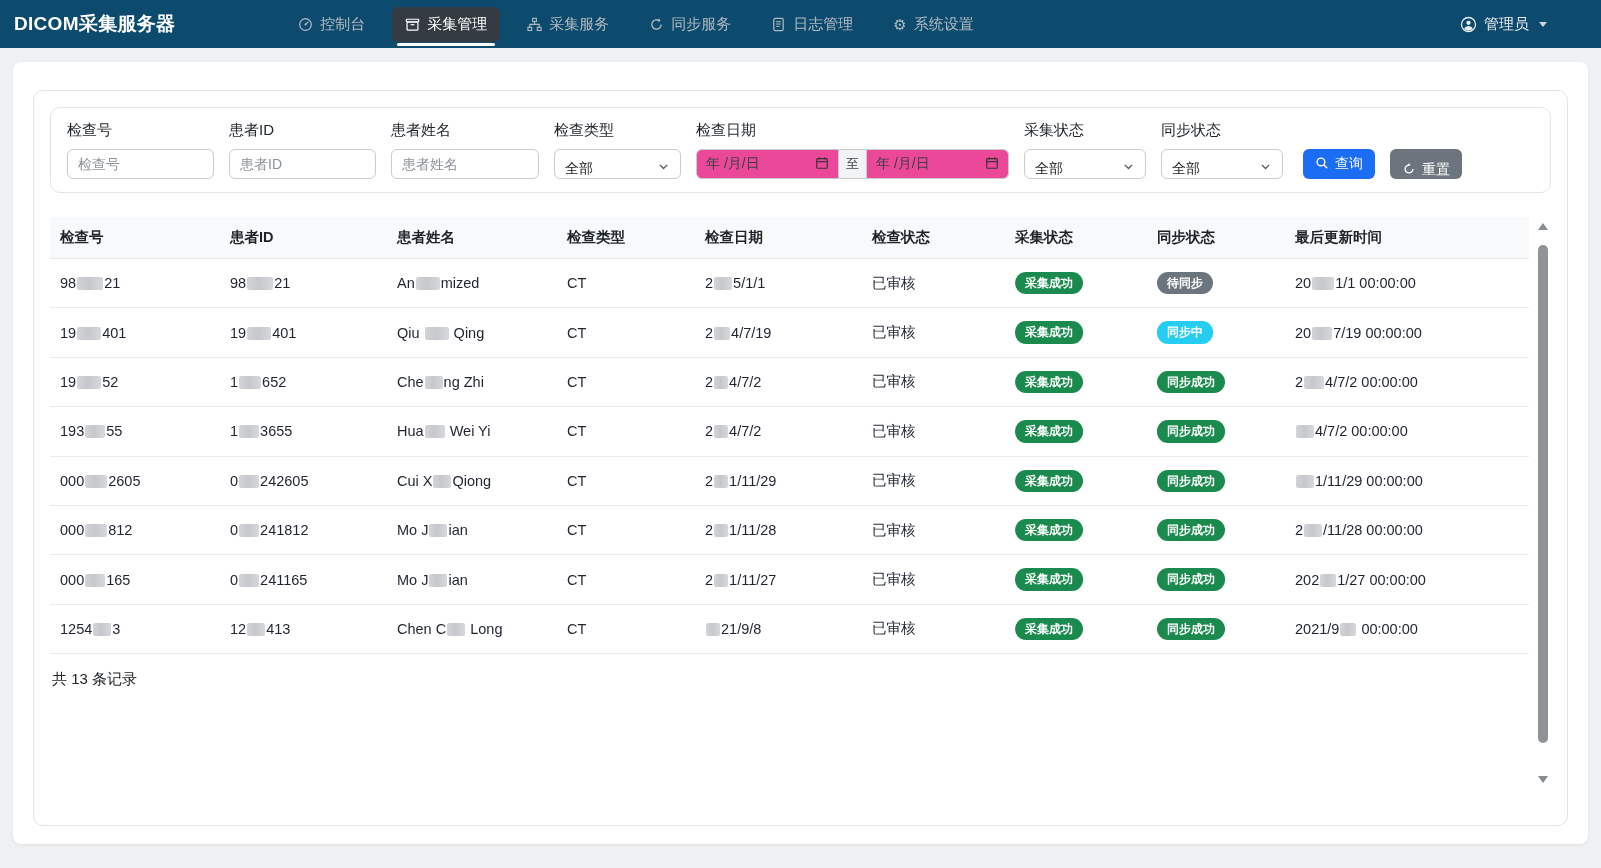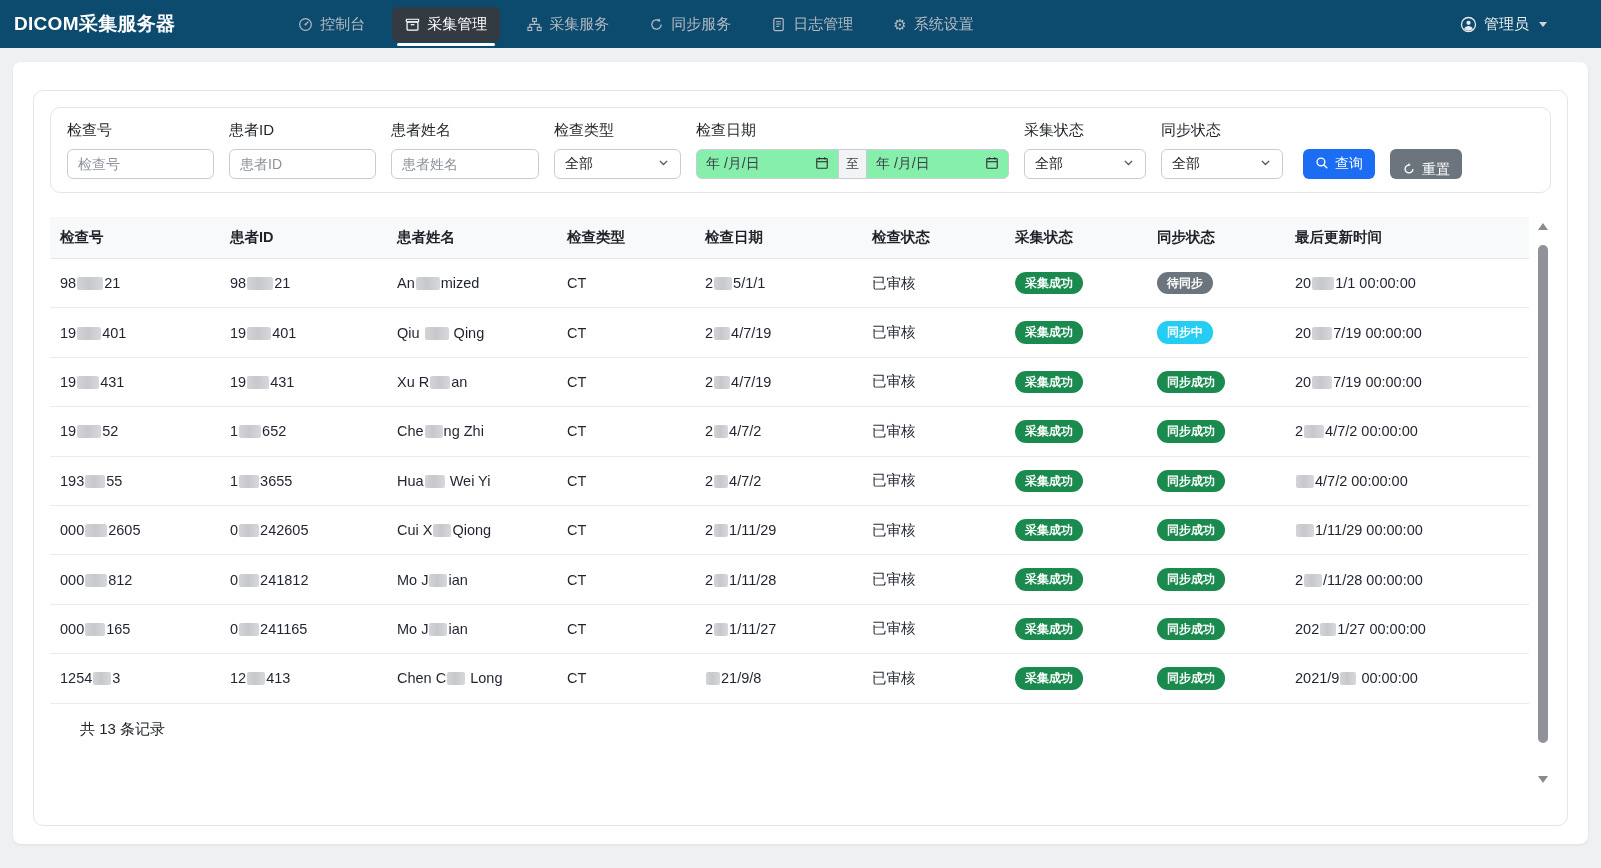--- a/index.html
+++ b/index.html
@@ -51,29 +51,29 @@
   .f-item { display:flex; flex-direction:column; gap:9px; }
   .f-label { font-size:15px; color:#1d2329; }
   .f-input {
     height:30px; border:1px solid #c9cdd2; border-radius:6px; padding:0 10px;
     font-size:14px; color:#333; outline:none; width:100%;
     font-family:"Liberation Sans","DejaVu Sans",sans-serif;
   }
   .f-input::placeholder { color:#8d939a; }
   .f-select {
     height:30px; border:1px solid #c9cdd2; border-radius:6px; padding:10px 10px;
-    font-size:14px; color:#222; display:flex; align-items:center; justify-content:space-between;
+    font-size:14px; color:#222; display:flex; justify-content:space-between;
     background:#fff; cursor:pointer;
   }
   .f-select svg { width:13px; height:13px; }
   .date-group { display:flex; align-items:stretch; }
   .date-input {
     width:143px; height:30px; border:1px solid #c9cdd2; border-radius:6px 0 0 6px;
     display:flex; align-items:center; justify-content:space-between; padding:0 9px;
-    font-size:14px; color:#3a3f44; background:#86efac; cursor:text;
+    font-size:14px; color:#3a3f44; background:#ec4899; cursor:text;
   }
   .date-input.right { border-radius:0 6px 6px 0; }
   .date-input svg { width:14px; height:14px; }
   .date-sep {
     display:flex; align-items:center; padding:0 7px; font-size:13px; color:#444;
     background:#f1f3f5; border-top:1px solid #c9cdd2; border-bottom:1px solid #c9cdd2;
   }
   .btn {
     height:30px; border:none; border-radius:6px; display:flex; align-items:center; gap:6px;
     padding:0 12px; font-size:14px; color:#fff; cursor:pointer;
@@ -115,21 +115,21 @@
   .vs-thumb {
     position:absolute; top:22px; left:1px; width:10px; height:498px;
     background:#8f9397; border-radius:5px;
   }
   .vs-arrow-down {
     position:absolute; bottom:0; left:1px; width:0; height:0;
     border-left:5px solid transparent; border-right:5px solid transparent;
     border-top:7px solid #878c91;
   }
   
-  .footer { margin-top:16px; font-size:15px; color:#212529; padding-left:2px;margin-left:28px; }
+  .footer { margin-top:16px; font-size:15px; color:#212529; padding-left:2px; }
 </style>
 </head>
 <body>
 
 <div class="navbar">
   <div class="brand">DICOM采集服务器</div>
   <div class="nav-menu">
       <div class="nav-item">
         <span class="nav-icon">
           <svg viewBox="0 0 16 16">
@@ -327,31 +327,20 @@
               <td>19<span class="redact" style="width: 24px;"></span>401</td>
               <td>Qiu <span class="redact" style="width: 24px;"></span> Qing</td>
               <td>CT</td>
               <td>2<span class="redact" style="width: 16px;"></span>4/7/19</td>
               <td>已审核</td>
               <td><span class="badge badge-success">采集成功</span></td>
               <td><span class="badge badge-info">同步中</span></td>
               <td>20<span class="redact" style="width: 20px;"></span>7/19 00:00:00</td>
             </tr>
             <tr>
-              <td>19<span class="redact" style="width: 22px;"></span>431</td>
-              <td>19<span class="redact" style="width: 22px;"></span>431</td>
-              <td>Xu R<span class="redact" style="width: 20px;"></span>an</td>
-              <td>CT</td>
-              <td>2<span class="redact" style="width: 16px;"></span>4/7/19</td>
-              <td>已审核</td>
-              <td><span class="badge badge-success">采集成功</span></td>
-              <td><span class="badge badge-success">同步成功</span></td>
-              <td>20<span class="redact" style="width: 20px;"></span>7/19 00:00:00</td>
-            </tr>
-            <tr>
               <td>19<span class="redact" style="width: 24px;"></span>52</td>
               <td>1<span class="redact" style="width: 22px;"></span>652</td>
               <td>Che<span class="redact" style="width: 18px;"></span>ng Zhi</td>
               <td>CT</td>
               <td>2<span class="redact" style="width: 14px;"></span>4/7/2</td>
               <td>已审核</td>
               <td><span class="badge badge-success">采集成功</span></td>
               <td><span class="badge badge-success">同步成功</span></td>
               <td>2<span class="redact" style="width: 20px;"></span>4/7/2 00:00:00</td>
             </tr>

